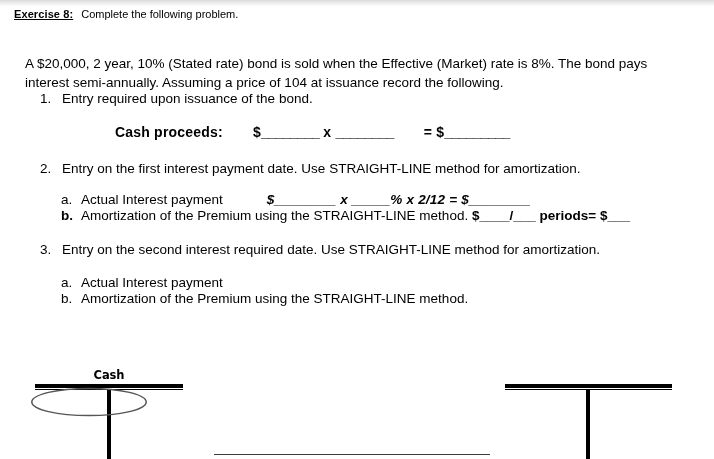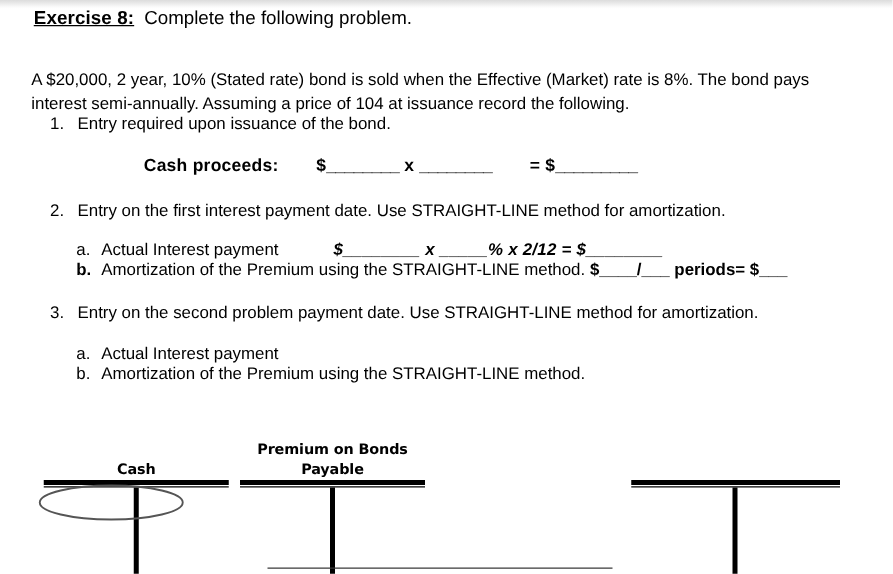--- a/index.html
+++ b/index.html
@@ -35,23 +35,23 @@
   .doc {
     position: absolute;
     left: 0;
     top: 0;
     width: 714px;
   }
 
   
   .exercise-line {
     position: absolute;
-    left: 27px;
+    left: 14px;
     top: 6px;
-    font-size: 15px;
+    font-size: 11px;
     line-height: 17px;
     white-space: nowrap;
   }
   .exercise-label {
     font-weight: bold;
     text-decoration: underline;
     letter-spacing: 0.1px;
   }
   .exercise-instruction {
     font-weight: normal;
@@ -226,47 +226,41 @@
 
     <div class="sub sub-2a">
       <span class="letter">a.</span><span>Actual Interest payment</span><span class="gap-md"></span><span class="bi">$________ x _____% x 2/12 = $________</span>
     </div>
 
     <div class="sub sub-2b">
       <span class="letter b">b.</span><span>Amortization of the Premium using the STRAIGHT-LINE method.</span> <span class="b">$____/___ periods= $___</span>
     </div>
 
     <div class="req req-3">
-      <span class="num">3.</span><span>Entry on the second problem payment date. Use STRAIGHT-LINE method for amortization.</span>
+      <span class="num">3.</span><span>Entry on the second interest required date. Use STRAIGHT-LINE method for amortization.</span>
     </div>
 
     <div class="sub sub-3a">
       <span class="letter">a.</span><span>Actual Interest payment</span>
     </div>
 
     <div class="sub sub-3b">
       <span class="letter">b.</span><span>Amortization of the Premium using the STRAIGHT-LINE method.</span>
     </div>
 
   </div>
 
   <div class="taccounts">
 
     <div class="tacct" style="left:35px; width:148px;">
       <div class="title one-line">Cash</div>
       <div class="rule"></div>
       <div class="stem" style="left:72px;"></div>
     </div>
 
-    <div class="tacct" style="left:192px; width:148px;">
-      <div class="title two-line">Premium on Bonds</div>
-      <div class="title one-line">Payable</div>
-      <div class="rule"></div>
-      <div class="stem" style="left:72px;"></div>
-    </div>
 
 
     <div class="tacct" style="left:505px; width:167px;">
       <div class="rule"></div>
       <div class="stem" style="left:81px;"></div>
     </div>
 
   </div>
 
   <svg class="ellipse-annot" viewBox="0 0 118 30" preserveAspectRatio="none">

